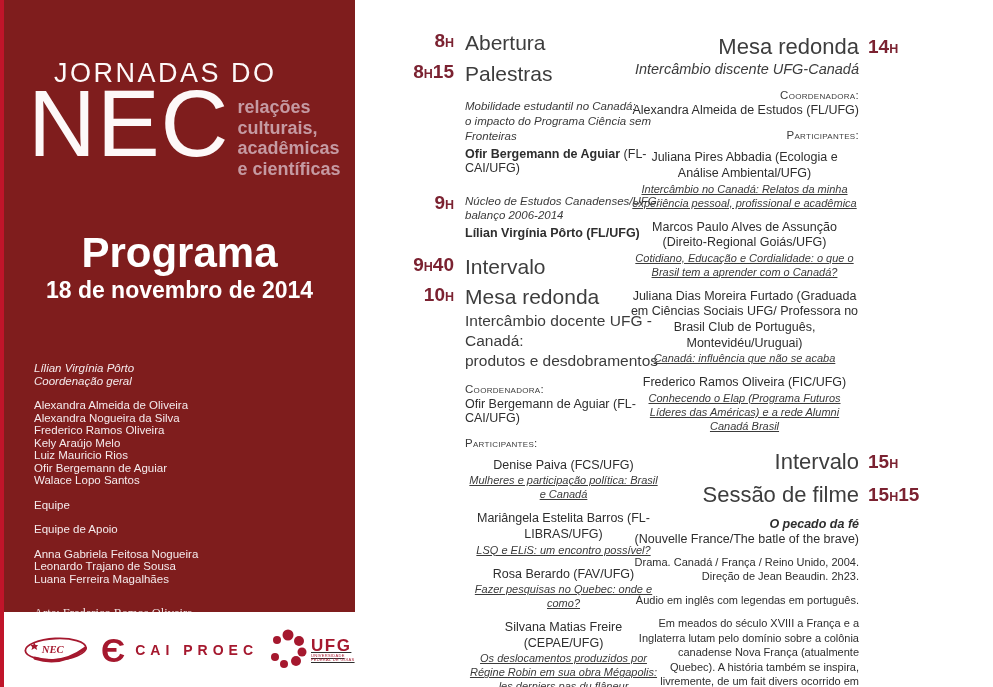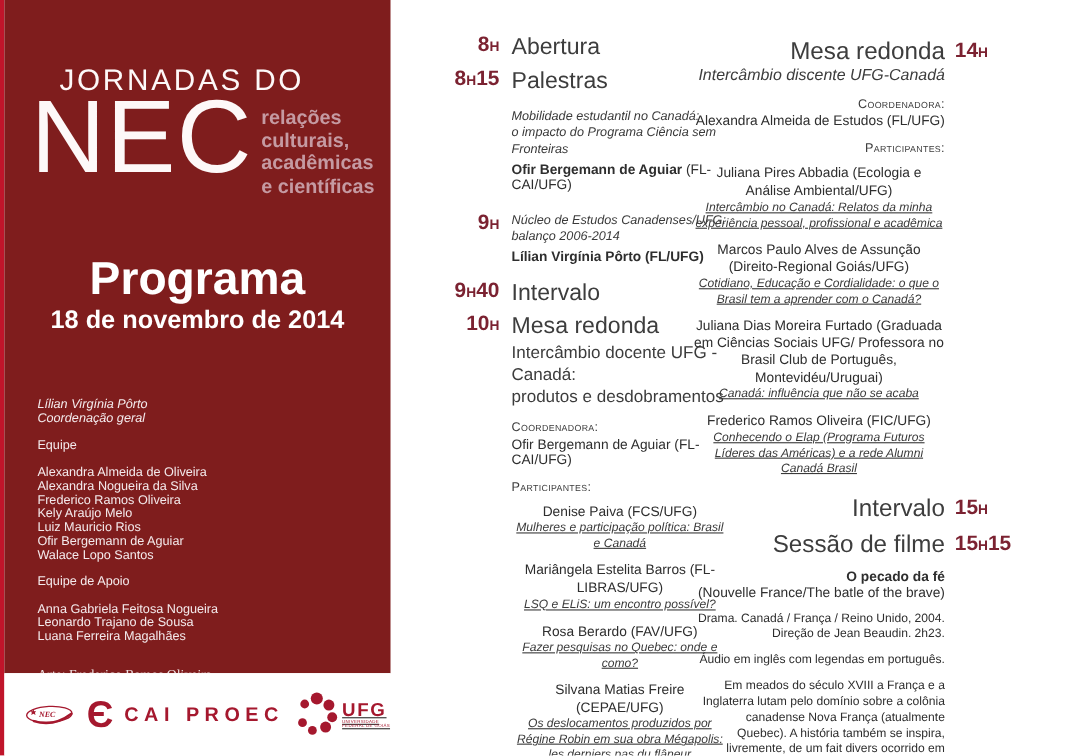--- a/index.html
+++ b/index.html
@@ -16,21 +16,21 @@
   .program-title{margin-top:50px;text-align:center;font-size:42px;font-weight:700;}
   .program-date{margin-top:0;text-align:center;font-size:23px;font-weight:700;}
   .credits{margin:58px 0 0 30px;font-size:11.5px;line-height:12.5px;color:#f4eaec;}
   .credit-group{margin-top:12px;}
   .credit-group:first-child{margin-top:0;font-style:italic;}
   .art-credit{margin:21px 0 0 30px;font-family:"Liberation Serif",serif;font-size:12.5px;color:#eee0e1;}
   
   .logo-bar{position:absolute;left:4px;top:612px;width:351px;height:75px;background:#fff;
             display:flex;align-items:center;gap:10px;padding-left:18px;box-sizing:border-box;}
   .letras-e{font-size:34px;font-weight:700;color:#a5182e;line-height:34px;}
-  .cai-proec{font-size:18px;font-weight:700;letter-spacing:5px;color:#a5182e;white-space:nowrap;}
+  .cai-proec{font-size:14px;font-weight:700;letter-spacing:5px;color:#a5182e;white-space:nowrap;}
   .ufg-wrap{display:flex;align-items:center;gap:3px;}
   .ufg-text{display:flex;flex-direction:column;line-height:1;text-decoration:underline;}
   .ufg-label{font-size:17px;font-weight:700;letter-spacing:1.5px;color:#a5182e;}
   .ufg-sub{font-size:4px;letter-spacing:0.3px;color:#a5182e;width:44px;text-transform:uppercase;}
   
   .mid{position:absolute;left:404px;top:30px;width:258px;}
   .entry{display:flex;}
   .mid > .entry:nth-child(2){margin-top:6px;}
   .mid > .entry:nth-child(3){margin-top:17px;}
   .mid > .entry:nth-child(4){margin-top:14px;}
@@ -54,21 +54,21 @@
   .p-topic{margin-top:1px;font-style:italic;font-size:11px;line-height:1.27;color:#3a3a3a;text-decoration:underline;}
   
   .right{position:absolute;left:630px;top:34px;width:298px;}
   .rentry{display:flex;align-items:flex-start;}
   .right > .rentry:nth-child(2){margin-top:15px;}
   .right > .rentry:nth-child(3){margin-top:7px;}
   .rbody{flex:1;text-align:right;}
   .rtime{width:60px;flex-shrink:0;padding-left:9px;color:#7b2231;font-weight:700;white-space:nowrap;margin-top:2px;}
   .rbody .heading{font-size:22px;}
   .rsubtitle{margin-top:1px;font-style:italic;font-size:14.5px;color:#3c3c3c;}
-  .film-title{margin-top:8px;font-weight:700;font-size:12.5px;}
+  .film-title{margin-top:8px;font-style:italic;font-weight:700;font-size:12.5px;}
   .film-orig{margin-top:1px;font-size:12.5px;}
   .film-p{margin-top:9px;font-size:11px;line-height:1.32;color:#2e2e2e;}
   b{font-weight:700;}
 </style>
 </head>
 <body>
 
 <div class="canvas">
   <div class="stripe"></div>
 
@@ -84,30 +84,30 @@
       </span>
     </div>
     <div class="program-title">Programa</div>
     <div class="program-date">18 de novembro de 2014</div>
     <div class="credits">
         <div class="credit-group">
           <div class="credit-line">Lílian Virgínia Pôrto</div>
           <div class="credit-line">Coordenação geral</div>
         </div>
         <div class="credit-group">
-          <div class="credit-line">Equipe</div>
-        </div>
-        <div class="credit-group">
           <div class="credit-line">Alexandra Almeida de Oliveira</div>
           <div class="credit-line">Alexandra Nogueira da Silva</div>
           <div class="credit-line">Frederico Ramos Oliveira</div>
           <div class="credit-line">Kely Araújo Melo</div>
           <div class="credit-line">Luiz Mauricio Rios</div>
           <div class="credit-line">Ofir Bergemann de Aguiar</div>
           <div class="credit-line">Walace Lopo Santos</div>
+        </div>
+        <div class="credit-group">
+          <div class="credit-line">Equipe</div>
         </div>
         <div class="credit-group">
           <div class="credit-line">Equipe de Apoio</div>
         </div>
         <div class="credit-group">
           <div class="credit-line">Anna Gabriela Feitosa Nogueira</div>
           <div class="credit-line">Leonardo Trajano de Sousa</div>
           <div class="credit-line">Luana Ferreira Magalhães</div>
         </div>
       </div>

